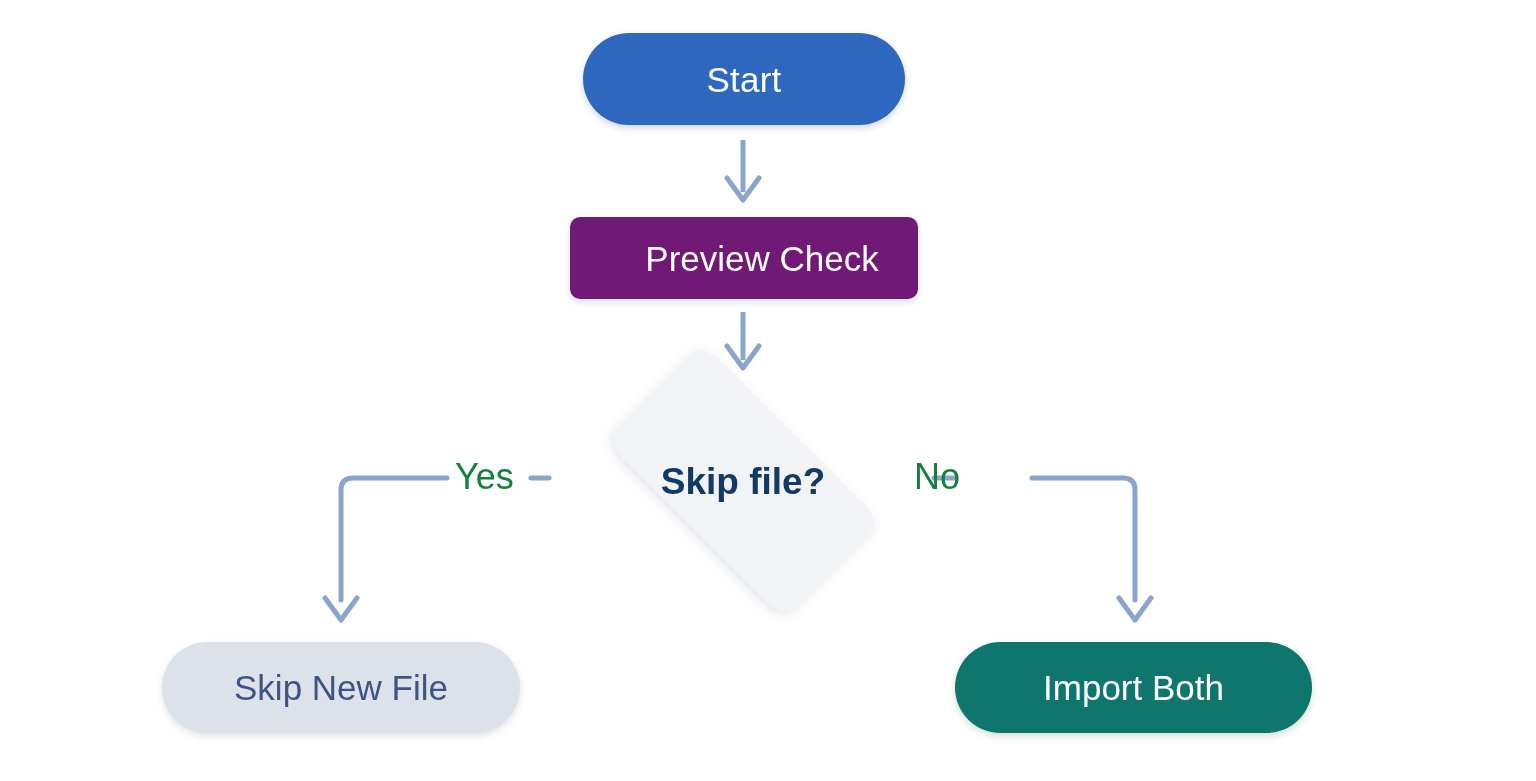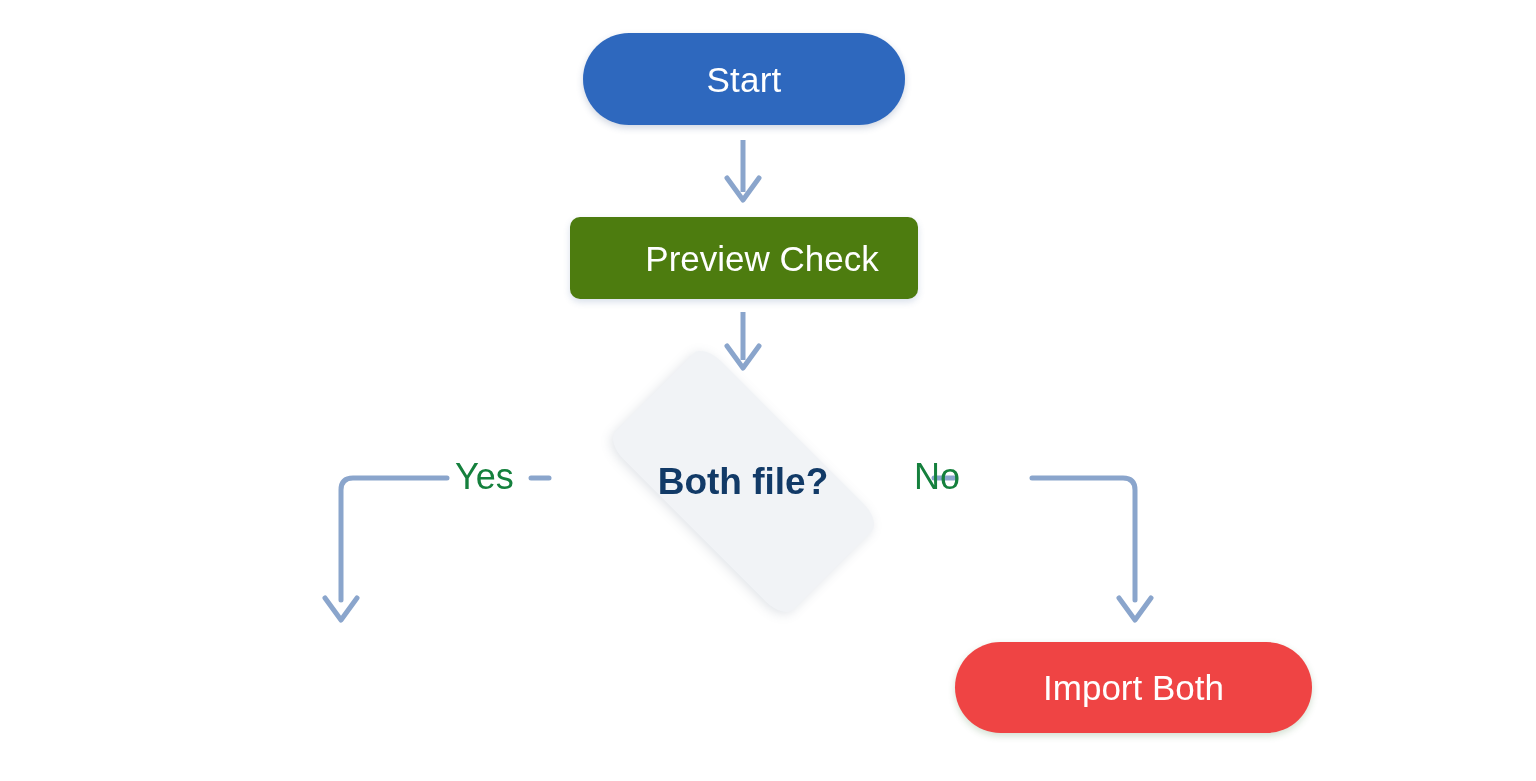--- a/index.html
+++ b/index.html
@@ -57,21 +57,21 @@
     font-weight: 400;
     letter-spacing: 0.2px;
   }
 
   
   #node-preview-check {
     left: 570px;
     top: 217px;
     width: 348px;
     height: 82px;
-    background: #4d7c0f;
+    background: #701a75;
     border-radius: 10px;
     box-shadow: 0 3px 7px rgba(60, 95, 150, 0.20);
     padding-left: 36px;
   }
   #node-preview-check .node-label {
     color: #ffffff;
     font-size: 35px;
     font-weight: 400;
   }
 
@@ -119,21 +119,21 @@
     font-size: 35px;
     font-weight: 400;
   }
 
   
   #node-import-both {
     left: 955px;
     top: 642px;
     width: 357px;
     height: 91px;
-    background: #ef4444;
+    background: #0f766e;
     border-radius: 46px;
     box-shadow: 0 3px 7px rgba(50, 110, 45, 0.22);
   }
   #node-import-both .node-label {
     color: #ffffff;
     font-size: 35px;
     font-weight: 400;
   }
 
   
@@ -197,23 +197,26 @@
   <div class="node" id="node-start">
     <span class="node-label">Start</span>
   </div>
 
   <div class="node" id="node-preview-check">
     <span class="node-label">Preview Check</span>
   </div>
 
   <div class="node" id="node-decision">
     <span class="diamond-shape"></span>
-    <span class="node-label">Both file?</span>
-  </div>
-
+    <span class="node-label">Skip file?</span>
+  </div>
+
+  <div class="node" id="node-skip-new-file">
+    <span class="node-label">Skip New File</span>
+  </div>
 
   <div class="node" id="node-import-both">
     <span class="node-label">Import Both</span>
   </div>
 
   <span class="branch-label" id="edge-label-yes">Yes</span>
 
   <span class="branch-label" id="edge-label-no">No</span>
 
 </div>

